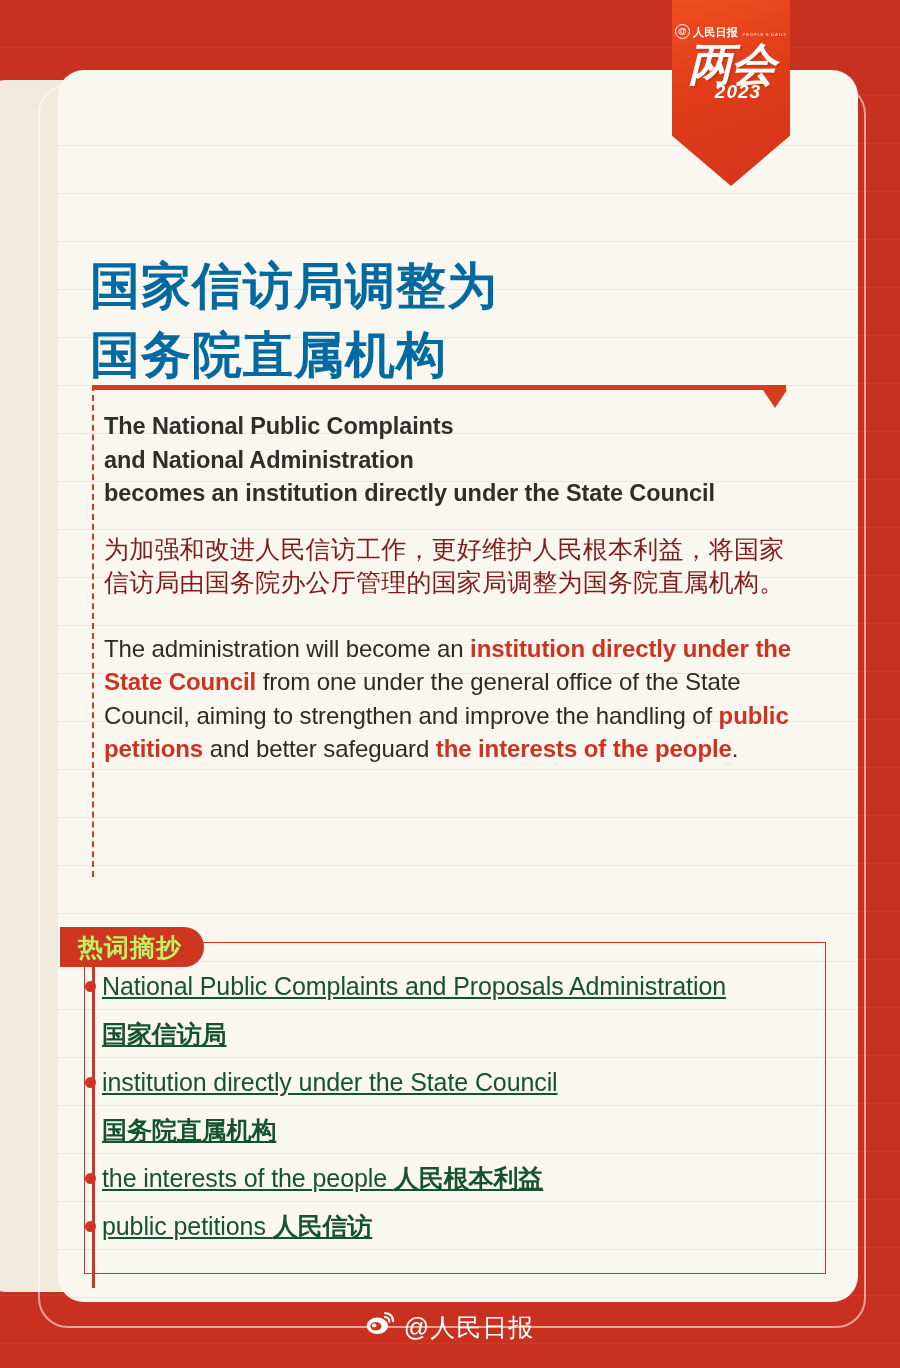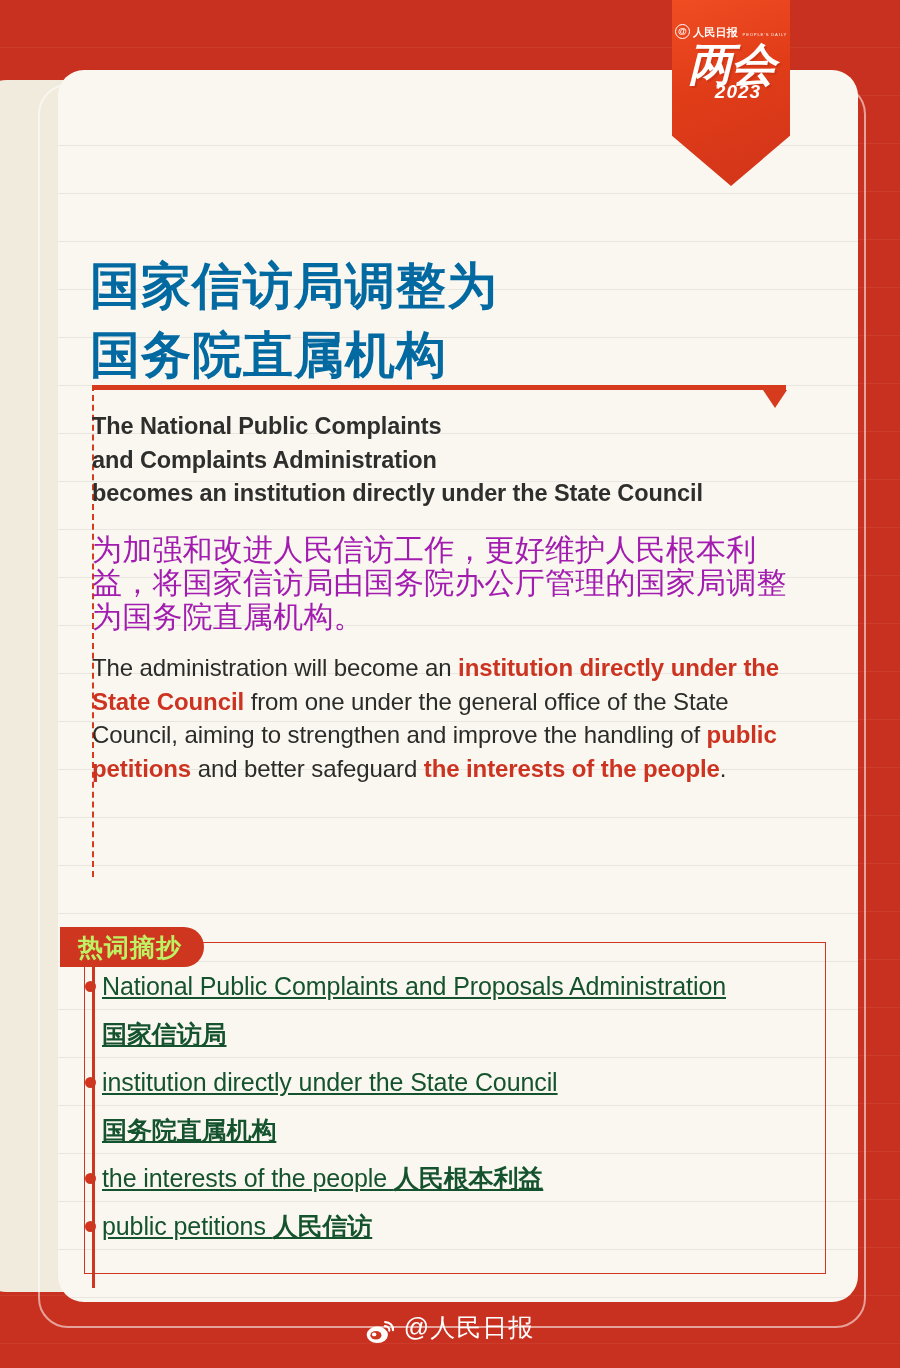--- a/index.html
+++ b/index.html
@@ -194,40 +194,40 @@
     position: absolute;
     left: 34px;
     top: 315px;
     width: 0;
     height: 492px;
     border-left: 2px dashed #d63b1e;
   }
 
   .body-area {
     position: absolute;
-    left: 34px;
+    left: 46px;
     top: 340px;
     width: 700px;
   }
 
   .subtitle {
     color: #2e2e2c;
     font-size: 23.5px;
     font-weight: bold;
     line-height: 33.5px;
     letter-spacing: -0.1px;
     margin: 0 0 22px 0;
   }
   .subtitle span { display: block; }
 
   .para-cn {
-    color: #a21caf;
-    font-size: 30px;
+    color: #7f1d1d;
+    font-size: 25px;
     line-height: 33.5px;
-    margin: 0 0 18px 0;
+    margin: 0 0 32px 0;
     letter-spacing: 0.2px;
   }
 
   .para-en {
     color: #2b2b28;
     font-size: 24px;
     line-height: 33.5px;
     margin: 0;
     letter-spacing: -0.1px;
   }
@@ -307,21 +307,21 @@
     font-weight: bold;
   }
 
   
   .footer {
     position: absolute;
     left: 0;
     bottom: 24px;
     width: 100%;
     display: flex;
-    align-items: flex-end;
+    align-items: flex-start;
     justify-content: center;
     gap: 8px;
     z-index: 5;
   }
   .weibo-icon {
     width: 30px;
     height: 24px;
     display: block;
   }
   .footer-text {
@@ -350,21 +350,21 @@
     </h1>
 
     <div class="red-rule">
       <div class="red-rule-tri"></div>
     </div>
     <div class="dashed-line"></div>
 
     <div class="body-area">
       <div class="subtitle">
         <span>The National Public Complaints</span>
-        <span>and Complaints Administration</span>
+        <span>and National Administration</span>
         <span>becomes an institution directly under the State Council</span>
       </div>
 
       <p class="para-cn">为加强和改进人民信访工作，更好维护人民根本利益，将国家信访局由国务院办公厅管理的国家局调整为国务院直属机构。</p>
 
       <p class="para-en"><span>The administration will become an </span><span class="hl">institution directly under the State Council</span><span> from one under the general office of the State Council, aiming to strengthen and improve the handling of </span><span class="hl">public petitions</span><span> and better safeguard </span><span class="hl">the interests of the people</span><span>.</span></p>
     </div>
 
     <div class="hot-box"></div>
     <div class="hot-spine"></div>

